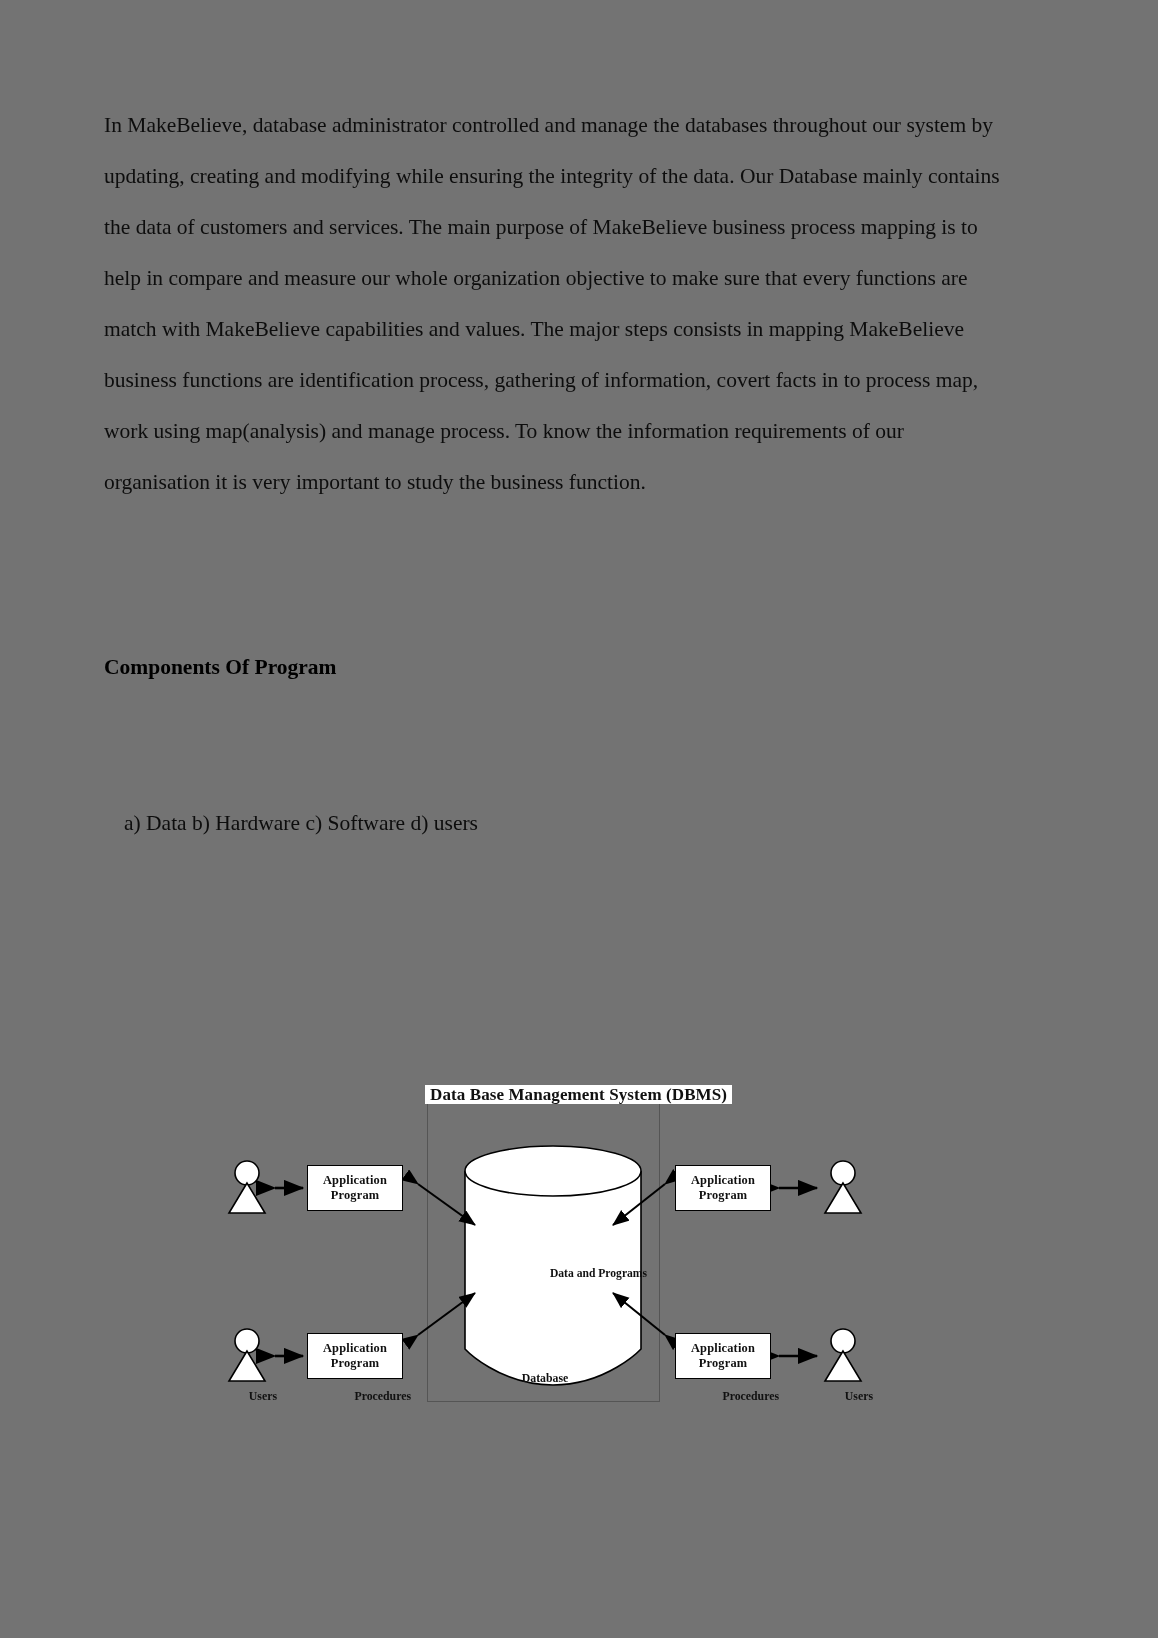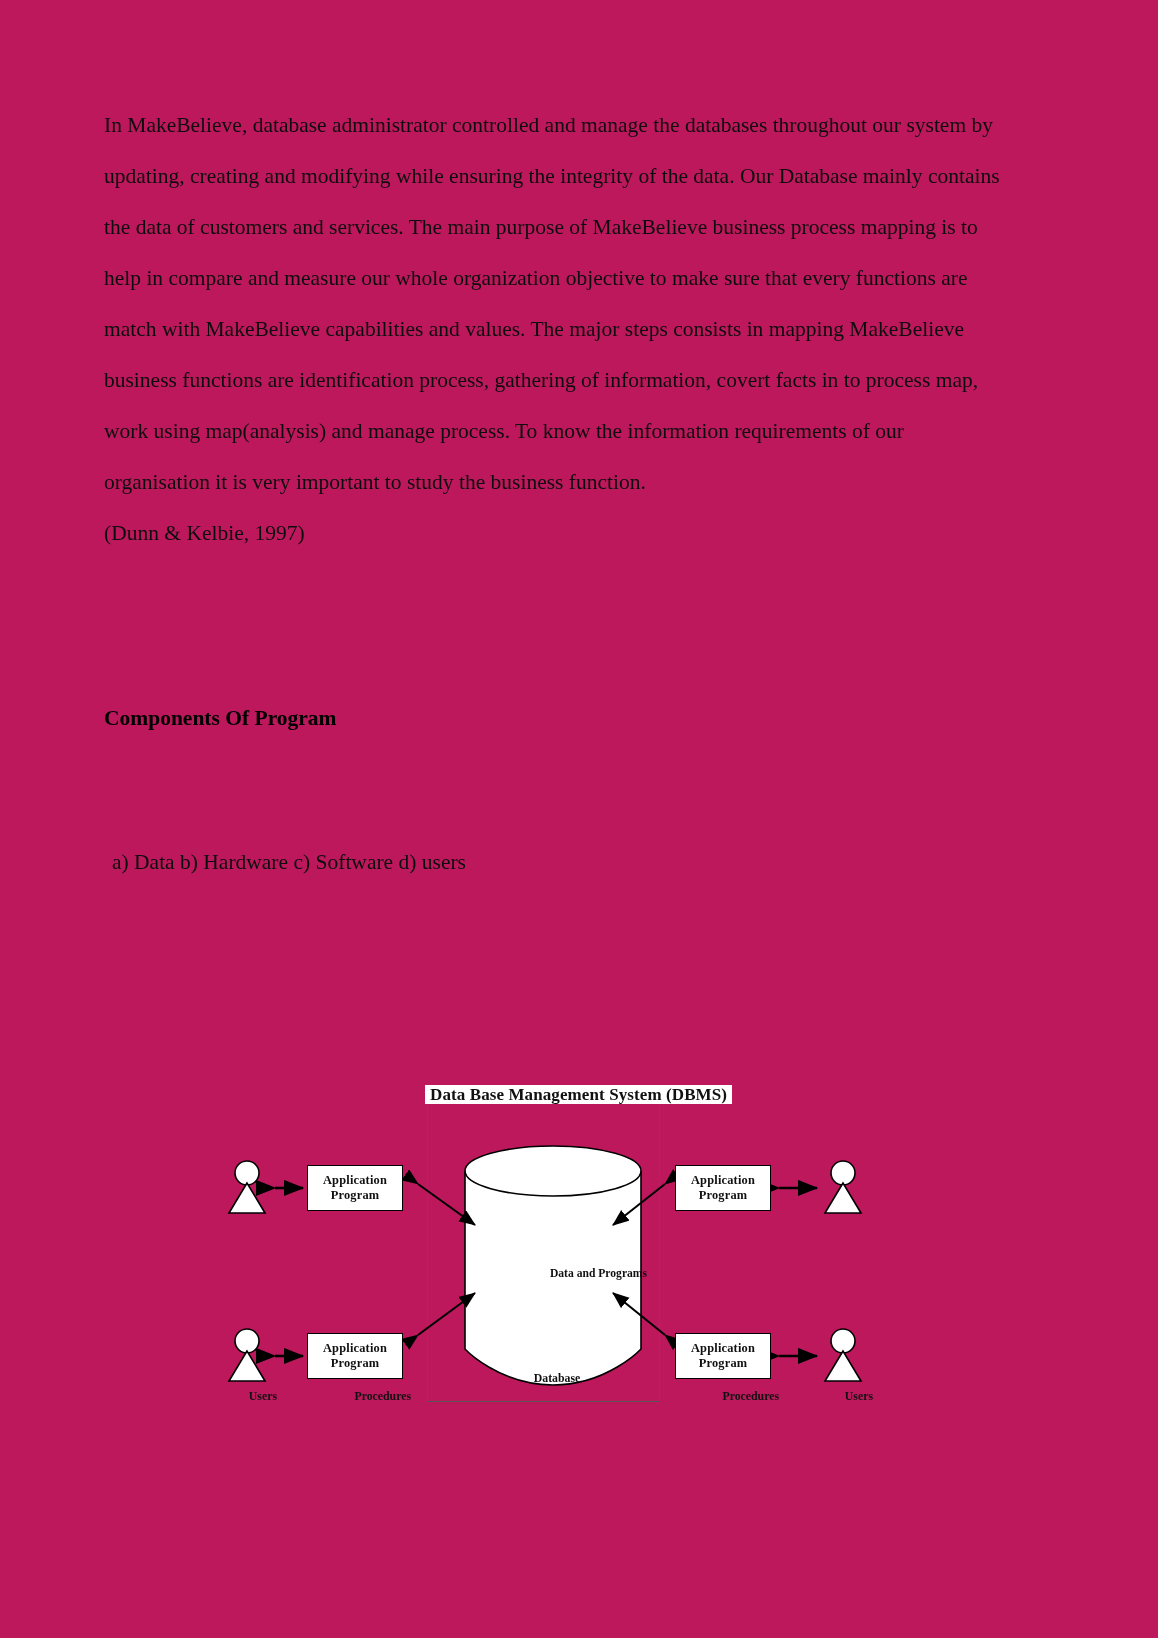--- a/index.html
+++ b/index.html
@@ -4,21 +4,21 @@
 <style>
   html, body {
     margin: 0;
     padding: 0;
     background: #ffffff;
   }
   .page {
     position: relative;
     width: 1158px;
     height: 1638px;
-    background: #be185d;
+    background: #737373;
     margin: 0 auto;
     overflow: hidden;
     font-family: "Liberation Serif", "DejaVu Serif", serif;
     color: #000000;
   }
   .content {
     position: absolute;
     left: 104px;
     top: 100px;
     width: 910px;
@@ -42,21 +42,21 @@
   h2.heading {
     font-size: 21.5px;
     font-weight: bold;
     margin: 0;
     line-height: 30px;
     color: #000000;
   }
   p.listline {
     font-size: 21.5px;
     line-height: 51px;
-    margin: 4px;
+    margin: 16px;
     padding-left: 4px;
     color: #0d0d0d;
   }
   
   .diagram-wrap {
     position: absolute;
     left: 213px;
     top: 1085px;
     width: 700px;
     height: 330px;
@@ -111,21 +111,21 @@
     top: 124px;
     width: 188px;
     text-align: right;
     font-size: 11.6px;
     font-weight: bold;
     color: #111111;
     font-family: "Liberation Serif", "DejaVu Serif", serif;
   }
   .db-label {
     position: absolute;
-    left: 250px;
+    left: 238px;
     top: 286px;
     width: 188px;
     text-align: center;
     font-size: 11.8px;
     font-weight: bold;
     color: #111111;
   }
   
   .app-box {
     position: absolute;
@@ -181,21 +181,20 @@
   }
 </style>
 </head>
 <body>
 
 <div class="page">
 
   <div class="content">
 
     <p class="body">In MakeBelieve, database administrator controlled and manage the databases throughout our system by updating, creating and modifying while ensuring the integrity of the data. Our Database mainly contains the data of customers and services. The main purpose of MakeBelieve business process mapping is to help in compare and measure our whole organization objective to make sure that every functions are match with MakeBelieve capabilities and values. The major steps consists in mapping MakeBelieve business functions are identification process, gathering of information, covert facts in to process map, work using map(analysis) and manage process. To know the information requirements of our organisation it is very important to study the business function.</p>
-    <p class="citation">(Dunn &amp; Kelbie, 1997)</p>
 
     <div class="gap-lg"></div>
 
     <h2 class="heading">Components Of Program</h2>
 
     <div class="gap-md"></div>
 
     <p class="listline"> a) Data  b) Hardware  c) Software  d) users</p>
 
     <div class="gap-sm"></div>

